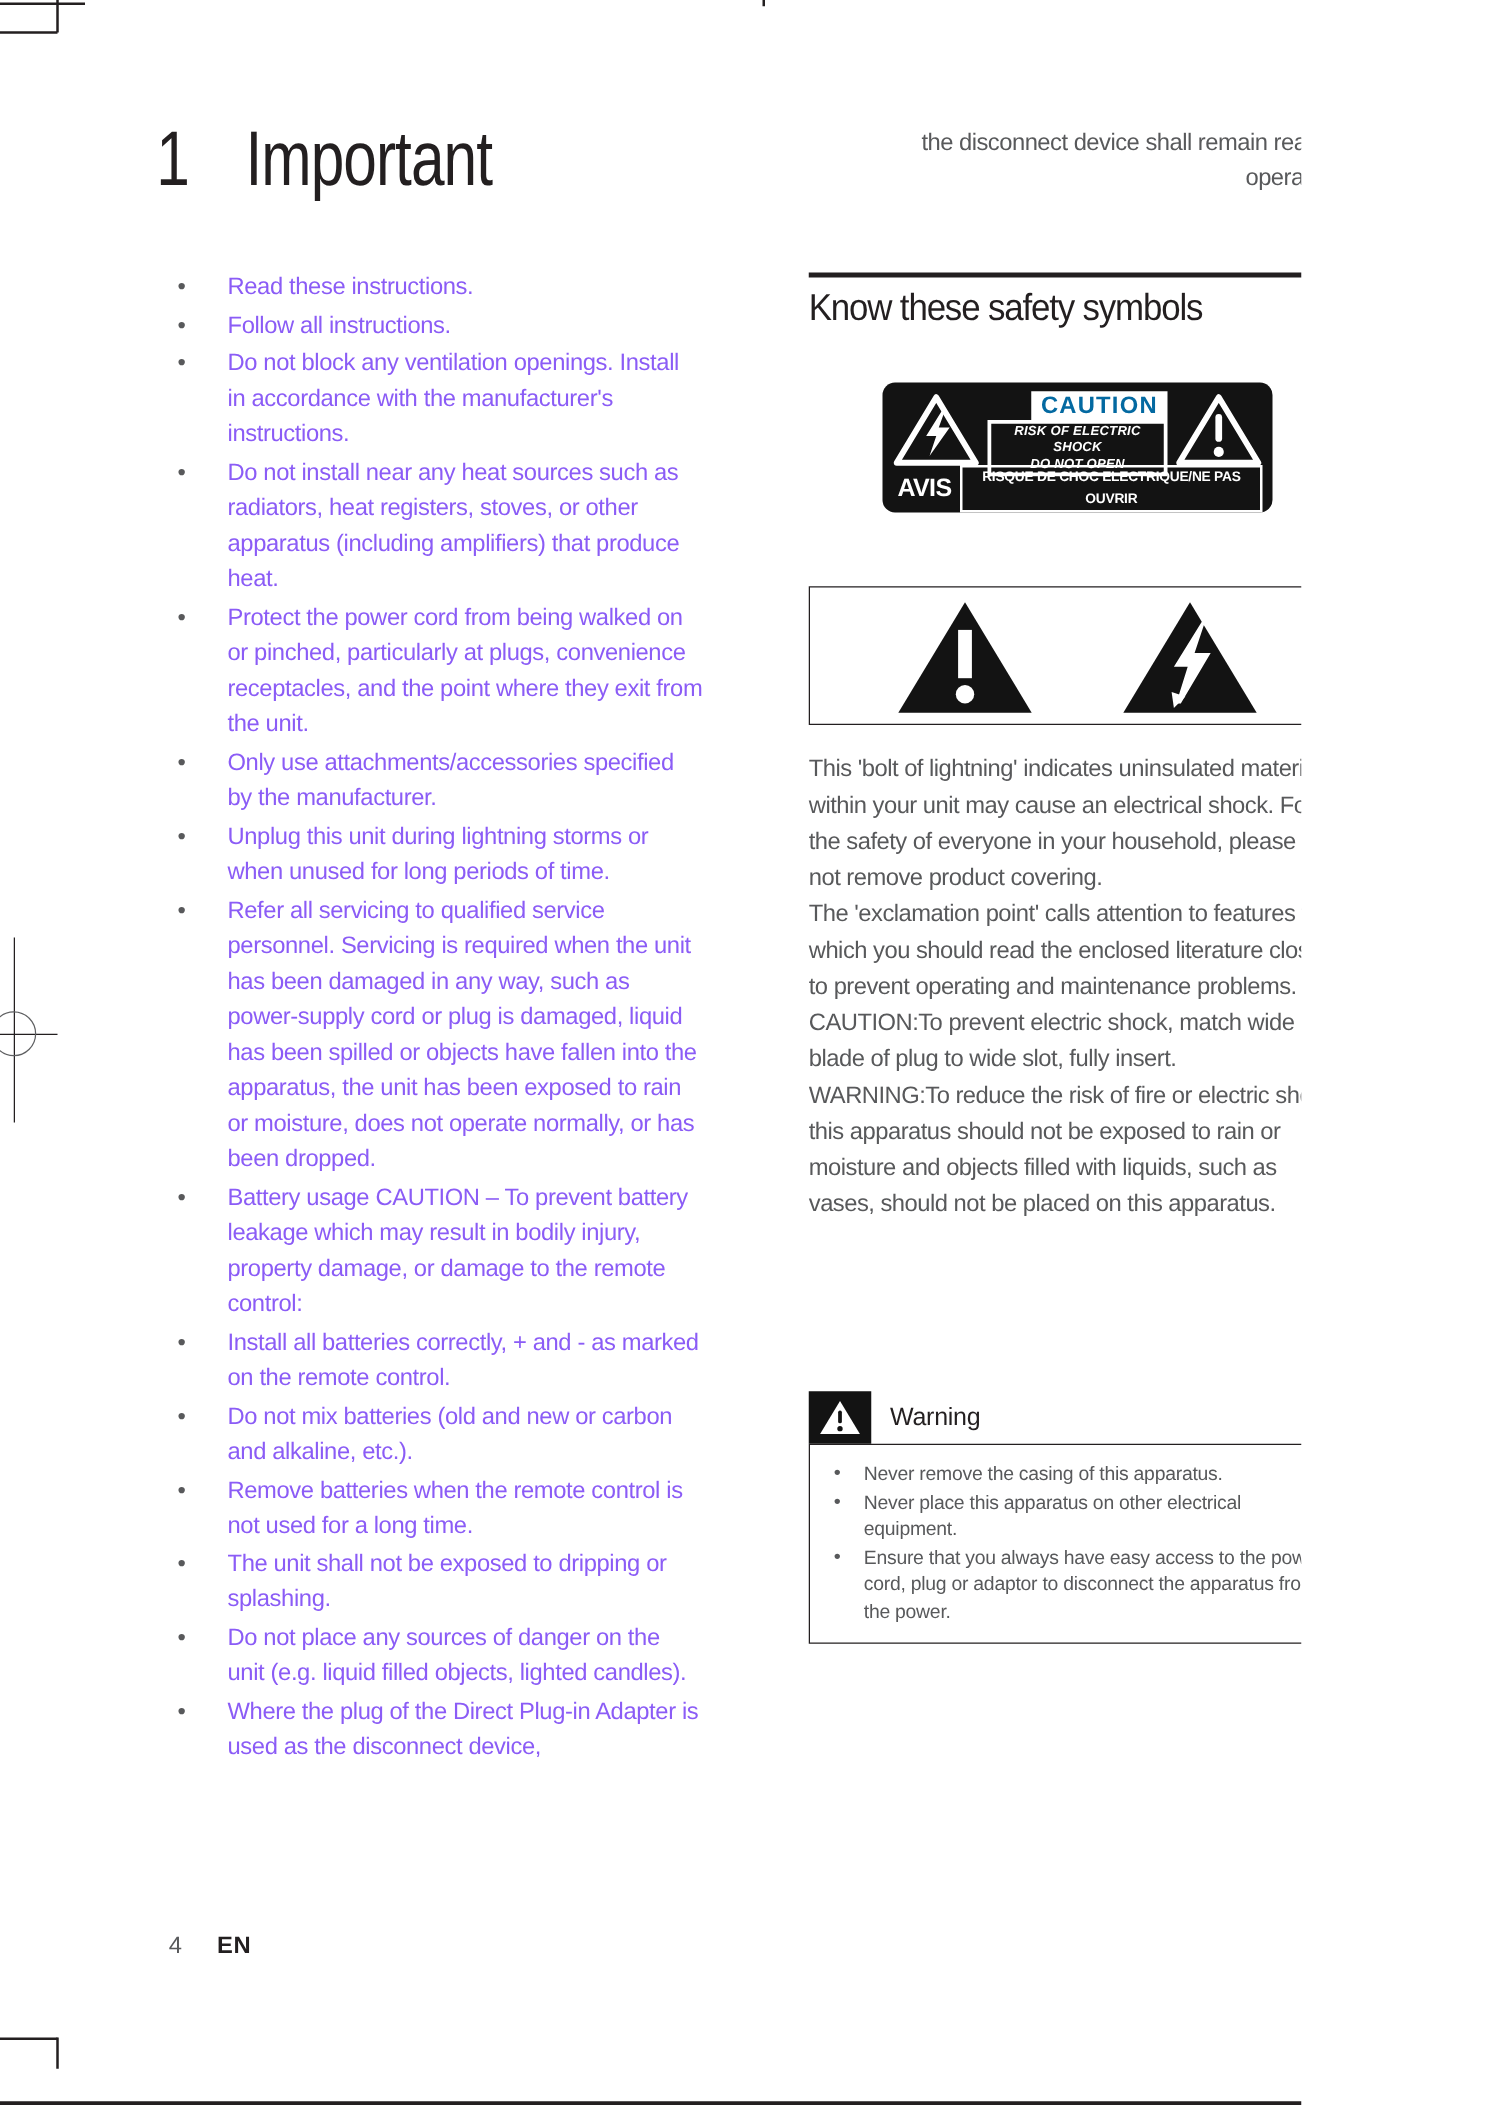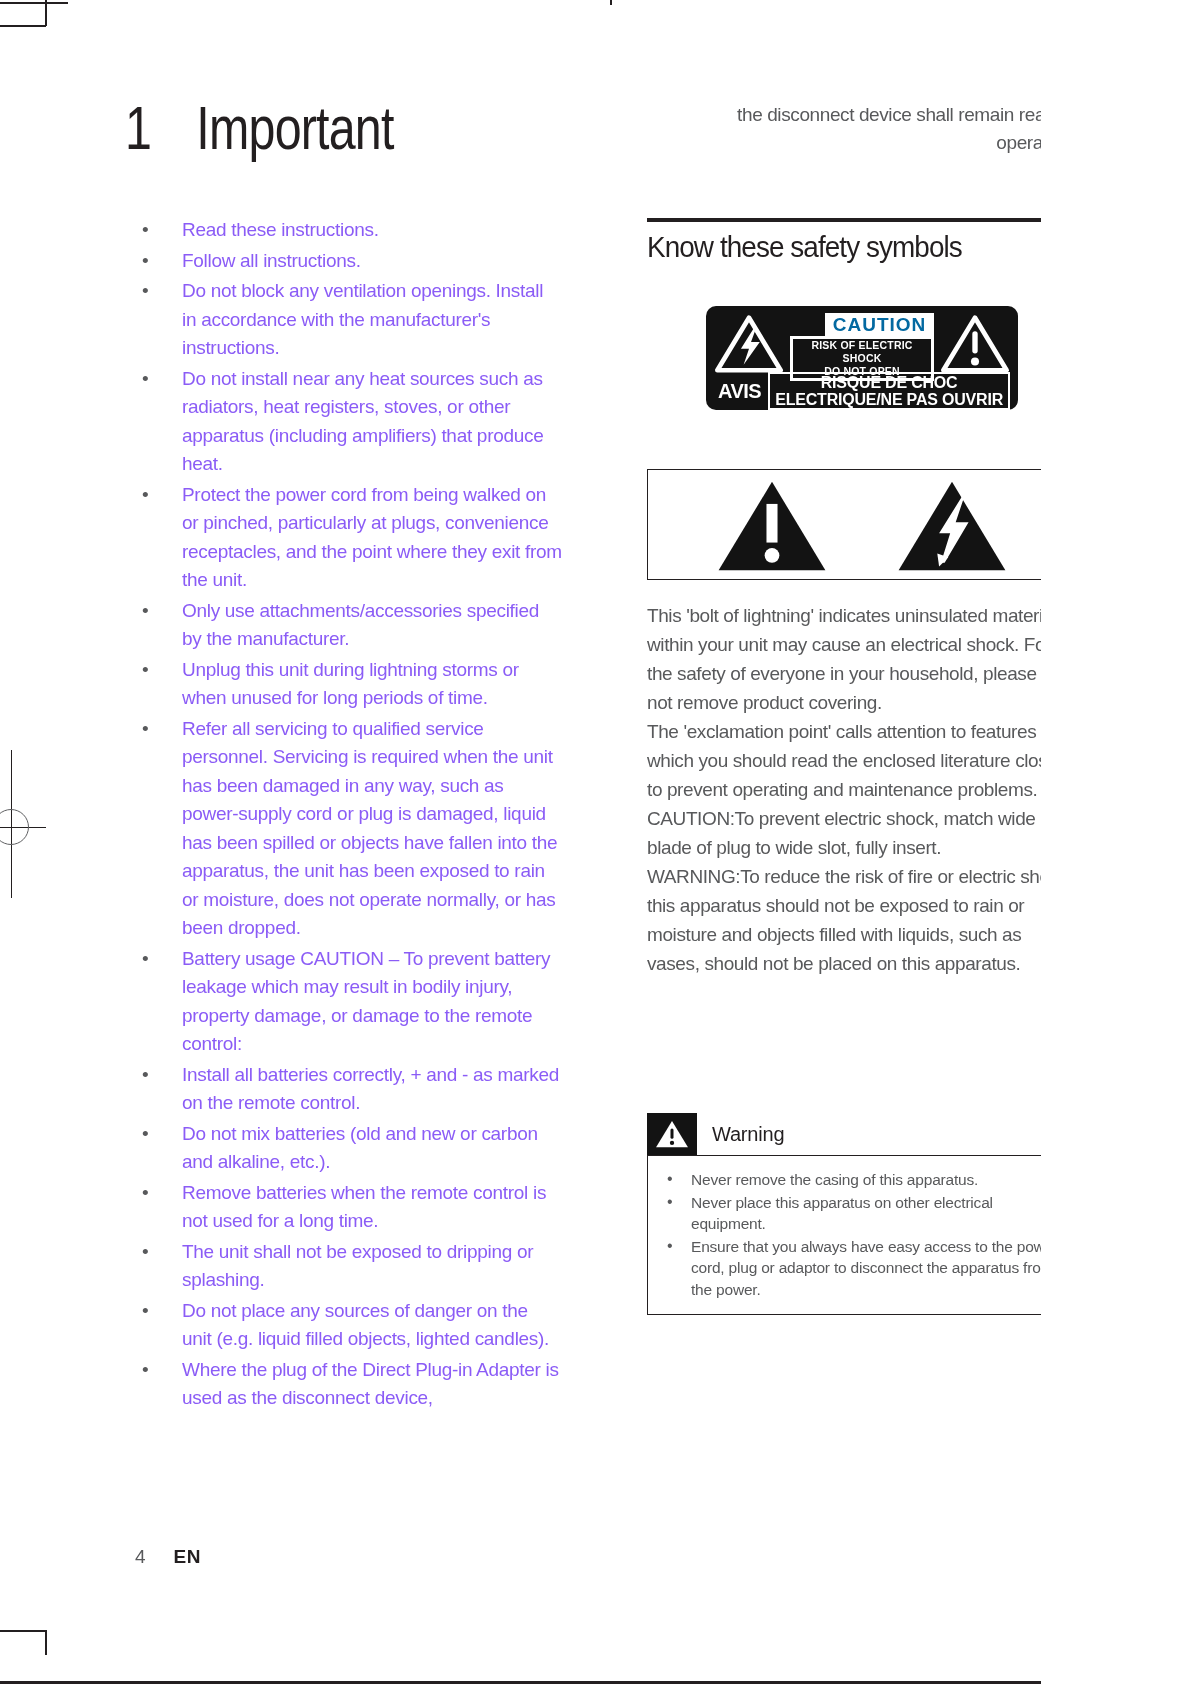--- a/index.html
+++ b/index.html
@@ -61,26 +61,26 @@
   .label-row1 { display:flex; gap:6px; height:62px; }
   .label-tri { width:70px; height:62px; flex:0 0 auto; }
   .label-center { flex:1; display:flex; flex-direction:column; }
   .caution-word {
     background:#fff; color:#0369a1; font-weight:bold; text-align:center;
     font-size:19px; line-height:23px; letter-spacing:1px;margin-left:35px;
   }
   .risk-box {
     flex:1; border:3px solid #fff; background:#131313; color:#fff; font-weight:bold;
     text-align:center; font-size:10.5px; line-height:13px;
-    display:flex; flex-direction:column; justify-content:center; letter-spacing:0.2px;
+    display:flex; flex-direction:column; justify-content:center; letter-spacing:0.2px;font-style:italic;
   }
   .label-row2 { display:flex; align-items:center; gap:7px; margin-top:4px; height:24px; }
   .avis-word { color:#fff; font-weight:bold; font-size:20px; letter-spacing:-0.5px; padding-left:4px; }
   .avis-box {
-    flex:1; border:2.5px solid #fff; color:#fff; font-weight:bold; font-size:16px;
+    flex:1; border:2.5px solid #fff; color:#fff; font-weight:bold; font-size:11px;
     text-align:center; line-height:17px; letter-spacing:-0.2px; padding:0 0;
   }
 
   
   .symbols-box {
     position:absolute; top:469px; left:0; width:430px; height:111px;
     border:1.5px solid #231f20; display:flex; justify-content:space-evenly;
     align-items:flex-end; padding:8px 10px 7px;
   }
   .big-tri { width:130px; height:92px; }

